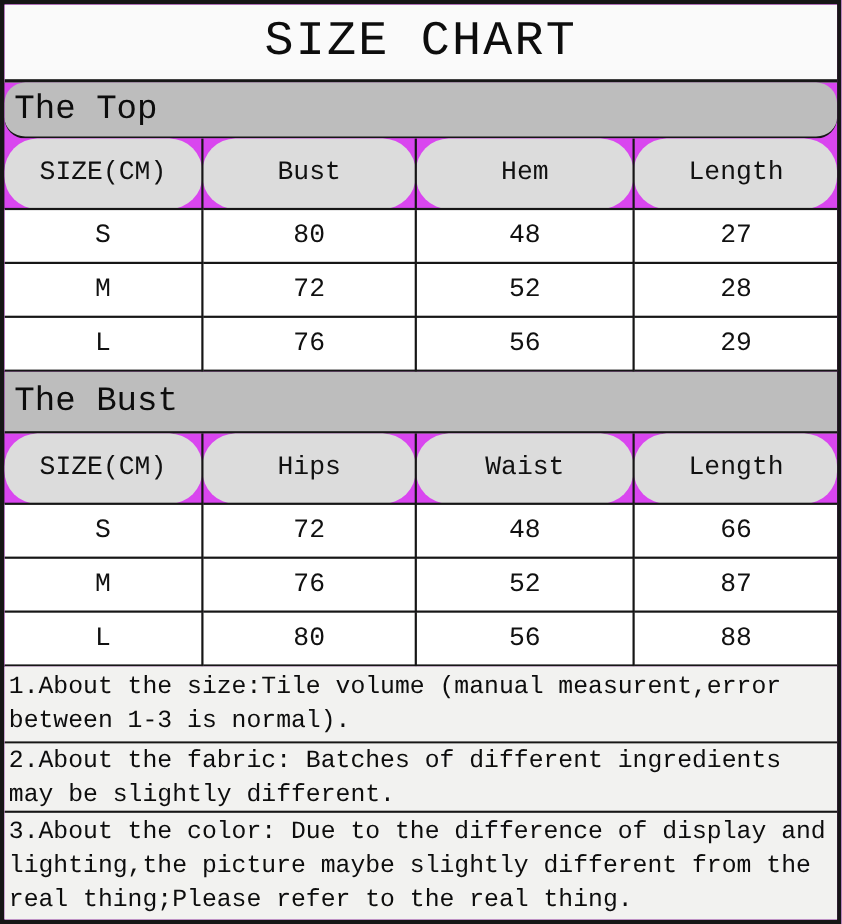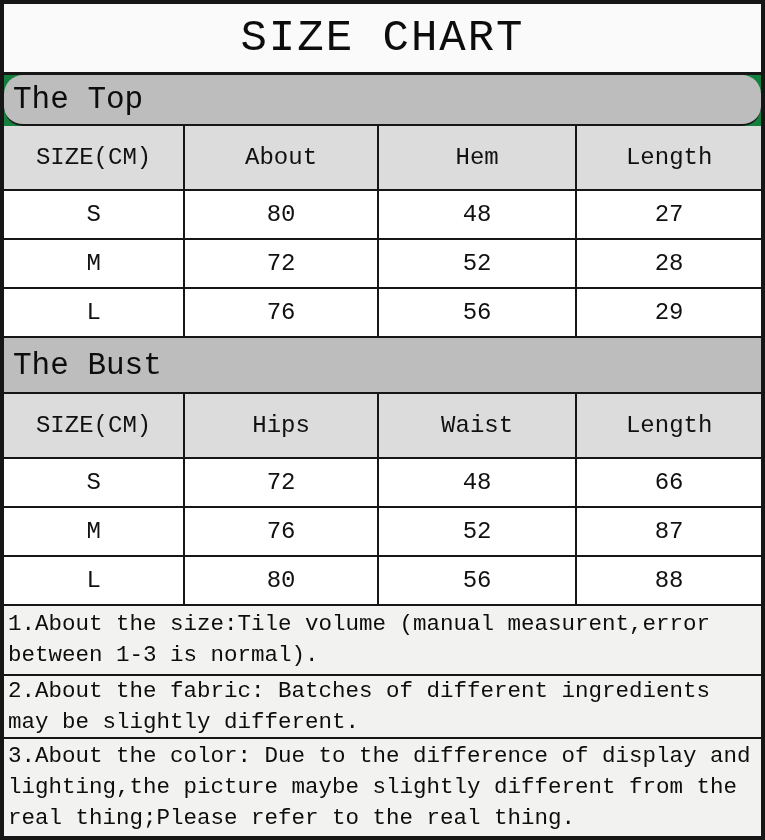--- a/index.html
+++ b/index.html
@@ -2,21 +2,21 @@
 <html><head>
 <meta charset="utf-8">
 <style>
   html, body { margin: 0; padding: 0; background: #ffffff; }
   * { box-sizing: border-box; }
 
   .sheet {
     width: 765px;
     height: 840px;
     border: 4px solid #161616;
-    background: #15803d;
+    background: #d946ef;
     font-family: "Liberation Mono", "DejaVu Sans Mono", monospace;
     color: #111111;
     overflow: hidden;
     display: flex;
     flex-direction: column;
   }
 
   
   .title-band {
     height: 76px;
@@ -61,21 +61,21 @@
   table.size-table col.c4 { width: 24.4%; }
   table.size-table td {
     border: 2px solid #161616;
     text-align: center;
     vertical-align: middle;
     font-size: 24px;
     padding: 0;
   }
   table.size-table td:first-child { border-left: none; }
   table.size-table td:last-child  { border-right: none; }
-  table.size-table tr:first-child td { border-top: none; }
+  table.size-table tr:first-child td { border-top: none; border-radius: 30px; }
   table.size-table tr.header-row td {
     background: #dcdcdc;
     height: 64px;
     font-size: 24px;
   }
   table.size-table tr.data-row td {
     background: #ffffff;
     height: 49px;
   }
 
@@ -116,21 +116,21 @@
   <table class="size-table">
     <colgroup>
         <col class="c1">
         <col class="c2">
         <col class="c3">
         <col class="c4">
       </colgroup>
     <tbody>
       <tr class="header-row">
         <td>SIZE(CM)</td>
-        <td>About</td>
+        <td>Bust</td>
         <td>Hem</td>
         <td>Length</td>
       </tr>
       <tr class="data-row">
         <td>S</td>
         <td>80</td>
         <td>48</td>
         <td>27</td>
       </tr>
       <tr class="data-row">

